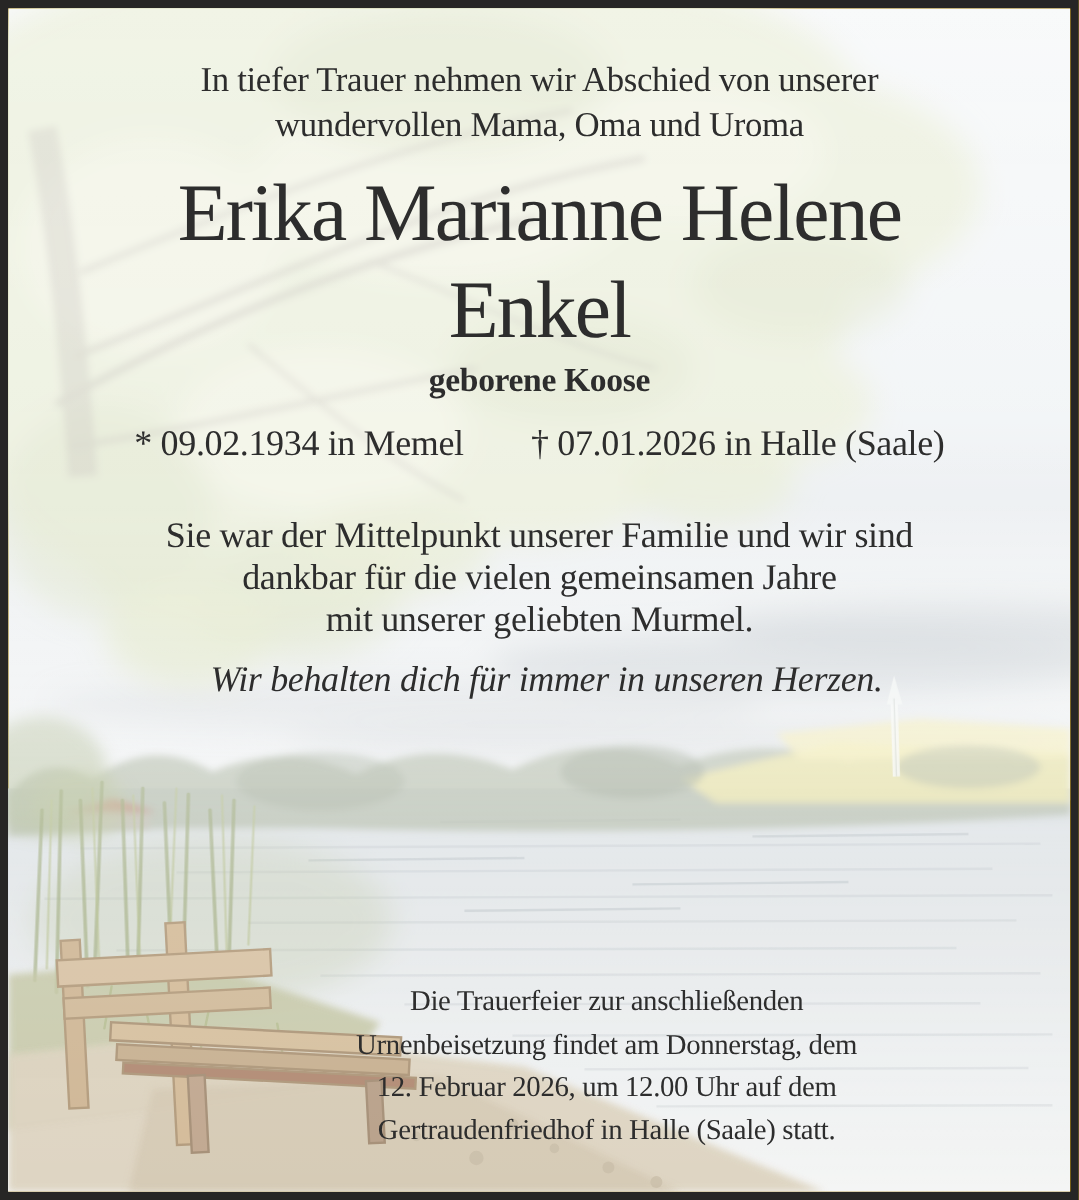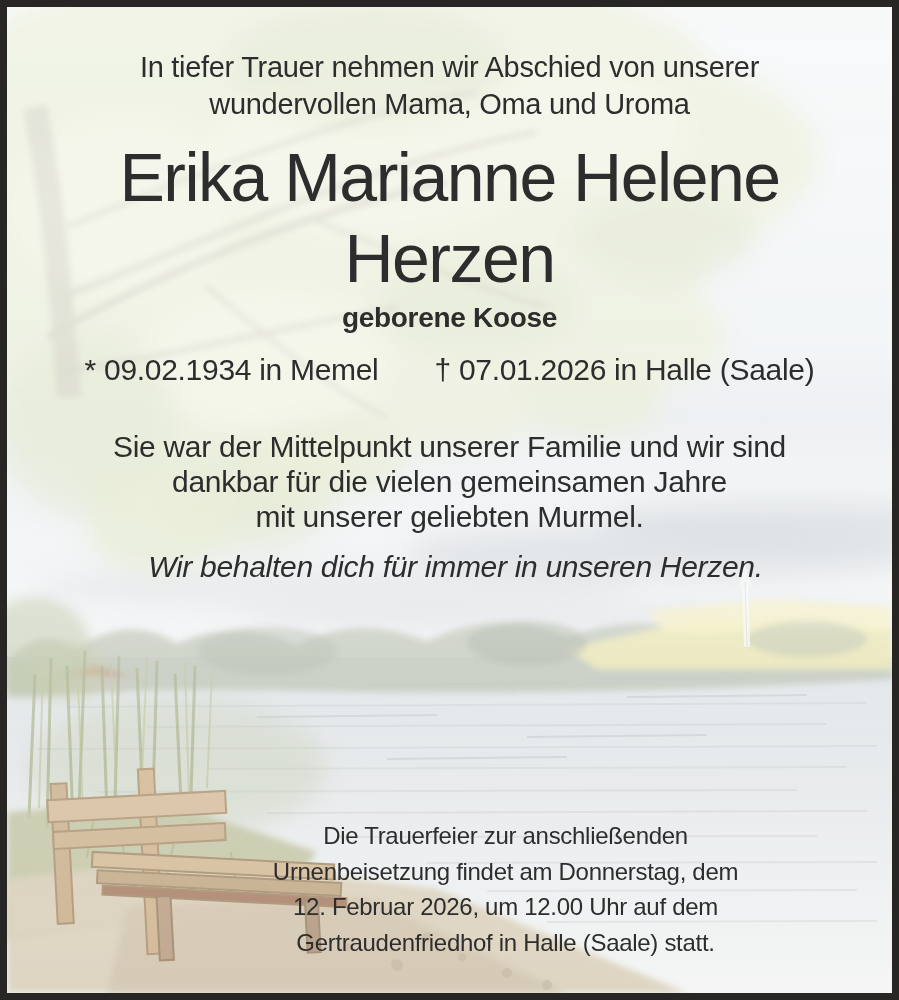--- a/index.html
+++ b/index.html
@@ -4,21 +4,21 @@
 <title>Traueranzeige</title>
 <style>
   html,body{margin:0;padding:0;background:#555;}
   #page{
     position:relative;
     width:899px;height:1000px;
     box-sizing:border-box;
     border:7px solid #272625;
     background:#eab308;
     overflow:hidden;
-    font-family:Liberation Sans, sans-serif;
+    font-family:Liberation Serif, serif;
   }
   #bg{position:absolute;left:0;top:0;width:885px;height:986px;display:block;}
   .fadewash{
     position:absolute;left:0;top:0;width:885px;height:986px;
     background:linear-gradient(180deg,
       rgba(255,255,255,.58) 0%,
       rgba(255,255,255,.55) 42%,
       rgba(255,255,255,.48) 60%,
       rgba(255,255,255,.30) 74%,
       rgba(255,255,255,.22) 100%);
@@ -237,21 +237,21 @@
 
   <div class="fadewash"></div>
 
   <div class="t intro" style="color: rgb(45, 45, 45);">
     <div>In tiefer Trauer nehmen wir Abschied von unserer</div>
     <div>wundervollen Mama, Oma und Uroma</div>
   </div>
 
   <div class="t name" style="color: rgb(45, 45, 45);">
     <div>Erika Marianne Helene</div>
-    <div>Herzen</div>
+    <div>Enkel</div>
   </div>
 
   <div class="t maiden" style="color: rgb(45, 45, 45);">geborene Koose</div>
 
   <div class="t dates" style="color: rgb(45, 45, 45);">
     <span>* 09.02.1934 in Memel</span><span class="gap"></span><span>† 07.01.2026 in Halle (Saale)</span>
   </div>
 
   <div class="t tribute" style="color: rgb(45, 45, 45);">
     <div>Sie war der Mittelpunkt unserer Familie und wir sind</div>

